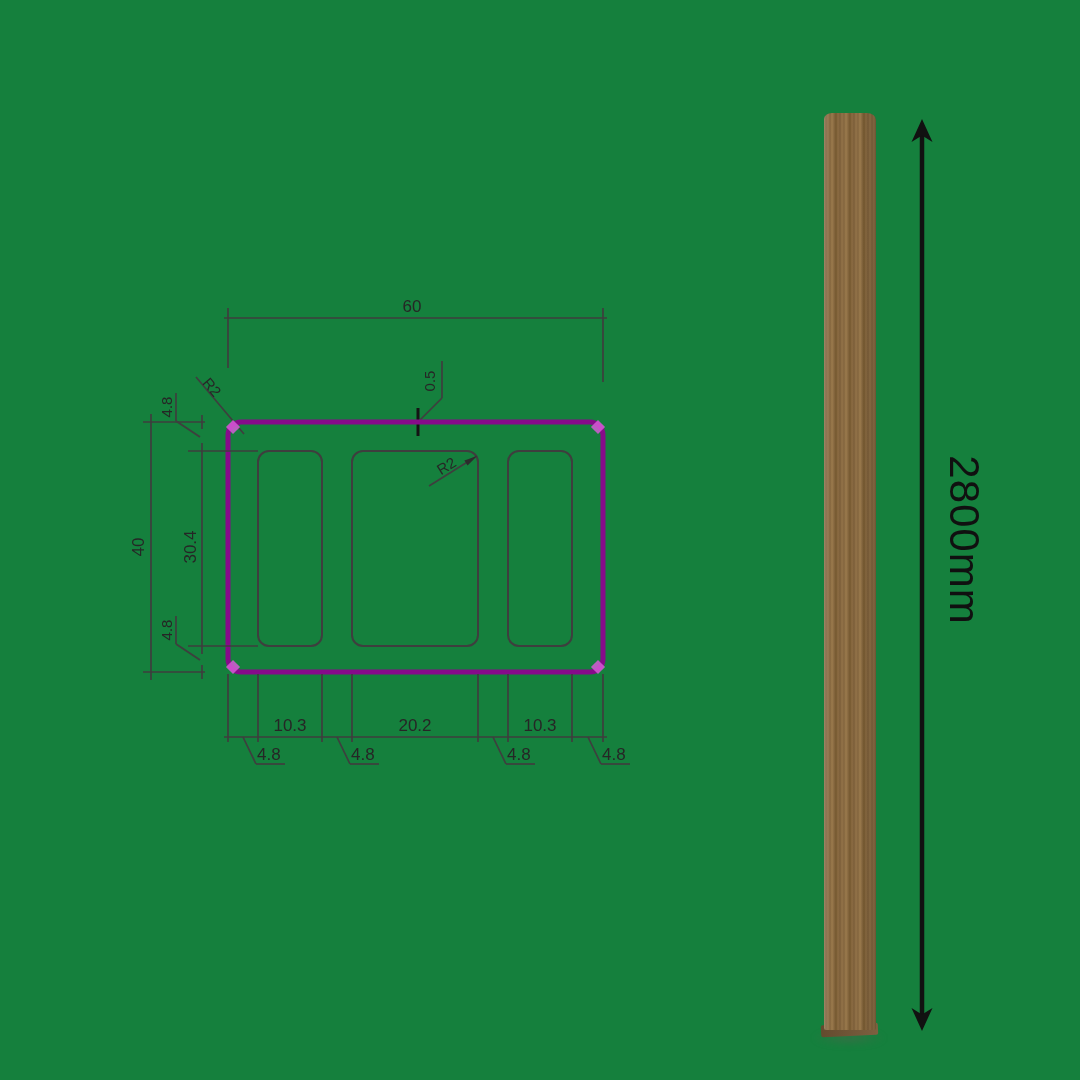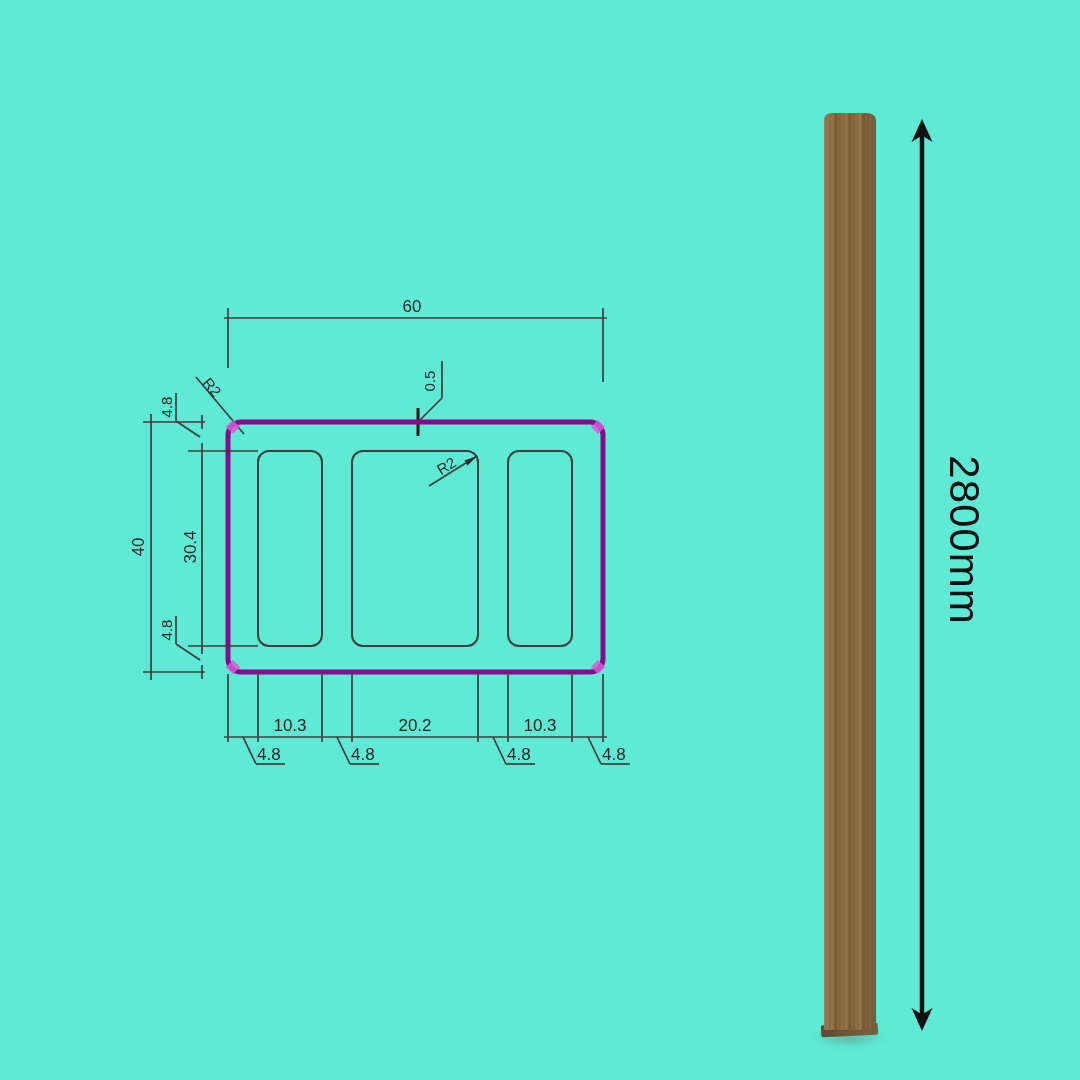--- a/index.html
+++ b/index.html
@@ -1,16 +1,16 @@
 <!DOCTYPE html>
 <html><head>
 <meta charset="utf-8">
 <style>
   html,body{margin:0;padding:0;background:#ffffff;}
-  .canvas{position:relative;width:1080px;height:1080px;background:#5eead4;overflow:hidden;
+  .canvas{position:relative;width:1080px;height:1080px;background:#15803d;overflow:hidden;
           font-family:"Liberation Sans",sans-serif;}
   .overlay{position:absolute;left:0;top:0;width:1080px;height:1080px;}
 
   
   .ln{stroke:#3e3e3e;stroke-width:1.7;fill:none;stroke-linecap:butt;}
   .tick{stroke:#141414;stroke-width:3;fill:none;}
   .profile{fill:none;stroke:#860b8a;stroke-width:5;}
   .chamber{fill:none;stroke:#3e3e3e;stroke-width:2;}
   .accent{fill:#d65bd6;opacity:.85;}
   .ah{fill:#2c2c2c;stroke:none;}

